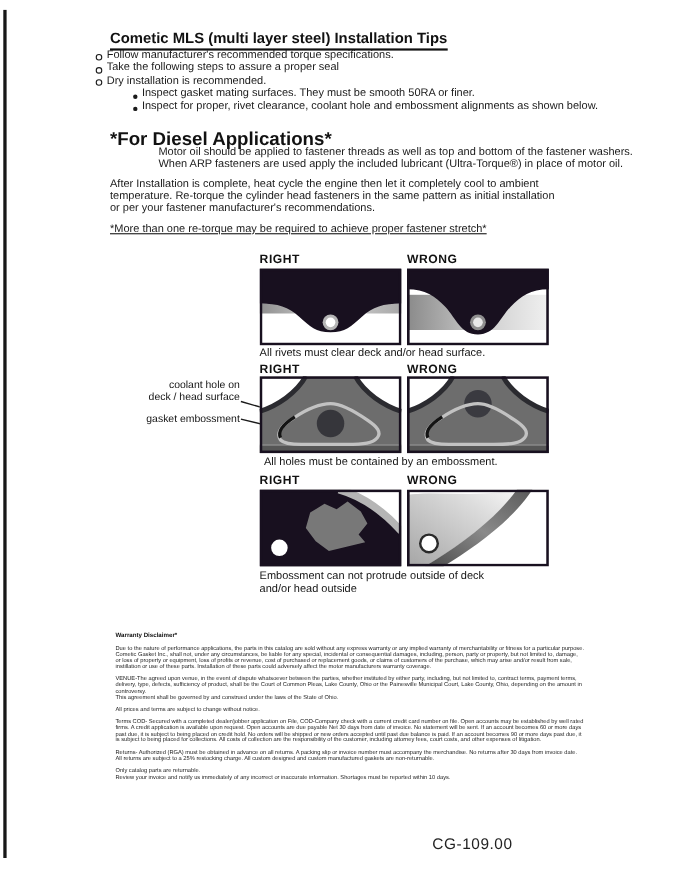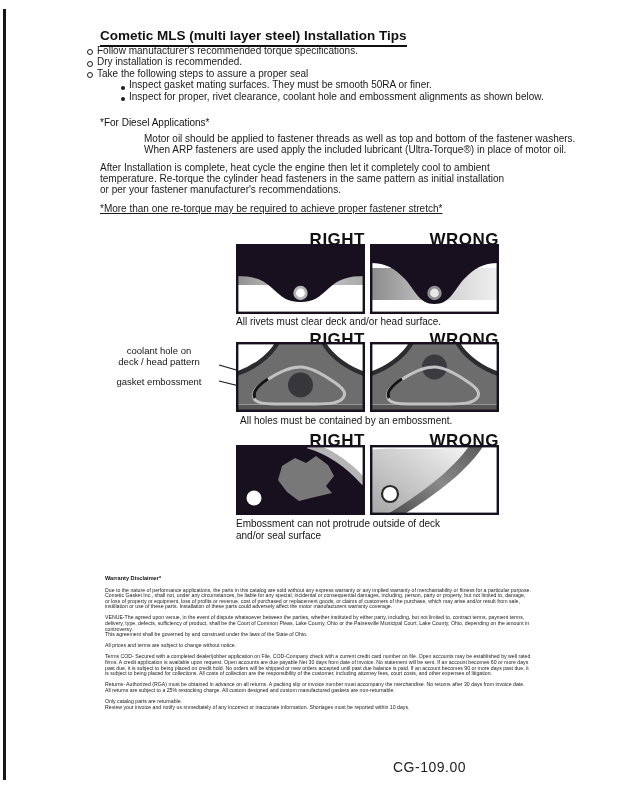--- a/index.html
+++ b/index.html
@@ -9,30 +9,30 @@
   .edge-line{left:3px;top:9px;width:3px;height:784px;background:#171717;}
   .title{left:100px;top:26px;font-size:13.5px;font-weight:bold;color:#111;
          border-bottom:2px solid #111;padding-bottom:2px;display:inline-block;}
   .bullets{left:87px;top:45px;font-size:10px;line-height:11.4px;}
   .brow{display:flex;align-items:flex-end;white-space:nowrap;}
   .bmark{width:4px;height:4px;border:1px solid #1a1a1a;border-radius:50%;
          display:inline-block;margin-right:4px;position:relative;top:-1px;flex:0 0 auto;}
   .sub{margin-left:34px;}
   .smark{width:4px;height:4px;background:#1a1a1a;border-radius:50%;
          display:inline-block;margin-right:4px;position:relative;top:-1px;flex:0 0 auto;}
-  .h2{left:100px;top:117px;font-size:10px;font-weight:normal;color:#111;}
+  .h2{left:100px;top:117px;font-size:17px;font-weight:bold;color:#111;}
   .para{font-size:10px;line-height:11px;white-space:nowrap;}
   .p1{left:100px;top:133px;margin-left:44px;}
   .p2{left:100px;top:162px;}
   .note{left:100px;top:203px;font-size:10px;white-space:nowrap;text-decoration:underline;}
-  .dg-label{font-size:17px;font-weight:bold;letter-spacing:0.5px;text-align:right;
+  .dg-label{font-size:11px;font-weight:bold;letter-spacing:0.5px;text-align:left;
             width:129px;color:#111;}
   .caption{font-size:10px;color:#141414;line-height:12px;white-space:nowrap;}
   .cap-c{font-size:10px;color:#141414;white-space:nowrap;}
-  .ann{font-size:9.5px;color:#141414;width:118px;text-align:center;left:100px;line-height:11px;white-space:nowrap;}
+  .ann{font-size:9.5px;color:#141414;width:118px;text-align:right;left:100px;line-height:11px;white-space:nowrap;}
   .dgimg{width:129px;height:70px;display:block;}
   .legal{left:105px;top:576px;width:426px;font-size:5.2px;line-height:5.6px;color:#222;}
   .legal h3{font-size:5.6px;margin:0 0 6px 0;color:#111;}
   .lp{margin:0 0 5.5px 0;}
   .flush{margin-bottom:0;}
   .code{left:393px;top:759px;font-size:14px;color:#222;letter-spacing:0.5px;}
   svg{display:block;}
 </style>
 </head>
 <body>
@@ -45,25 +45,25 @@
     <span class="title" style="position:static;">Cometic MLS (multi layer steel) Installation Tips</span>
   </div>
 
   <div class="abs bullets">
     <div class="brow">
       <span class="bmark"></span>
       <span>Follow manufacturer's recommended torque specifications.</span>
     </div>
     <div class="brow">
       <span class="bmark"></span>
-      <span>Dry installation is recommended.</span>
+      <span>Take the following steps to assure a proper seal</span>
     </div>
     <div class="brow">
       <span class="bmark"></span>
-      <span>Take the following steps to assure a proper seal</span>
+      <span>Dry installation is recommended.</span>
     </div>
     <div class="brow sub">
       <span class="smark"></span>
       <span>Inspect gasket mating surfaces.  They must be smooth 50RA or finer.</span>
     </div>
     <div class="brow sub">
       <span class="smark"></span>
       <span>Inspect for proper, rivet clearance, coolant hole and embossment alignments as shown below.</span>
     </div>
   </div>
@@ -117,21 +117,21 @@
       <rect x="1.2" y="1.2" width="126.6" height="67.6" fill="none" stroke="#18101f" stroke-width="2.4"></rect>
     </svg>
   </div>
   <div class="abs caption" style="left:236px;top:316px;">All rivets must clear deck and/or head surface.</div>
 
   <div class="abs dg-label" style="left:236px;top:330px;">RIGHT</div>
   <div class="abs dg-label" style="left:370px;top:330px;">WRONG</div>
 
   <div class="abs ann" style="top:345px;">
     <div>coolant hole on</div>
-    <div>deck / head pattern</div>
+    <div>deck / head surface</div>
   </div>
   <div class="abs ann" style="top:376px;">gasket embossment</div>
 
   <svg class="abs" style="left:0;top:340px;" width="618" height="80">
     <line x1="219" y1="25" x2="296" y2="47" stroke="#1a1a1a" stroke-width="1.2"></line>
     <line x1="219" y1="41" x2="260" y2="51" stroke="#1a1a1a" stroke-width="1.2"></line>
   </svg>
 
   <div class="abs" style="left:236px;top:342px;">
     <svg class="dgimg" viewBox="0 0 129 70" preserveAspectRatio="none">
@@ -195,21 +195,21 @@
       <rect width="129" height="70" fill="#ffffff"></rect>
       <path d="M0,70 L0,5 C34,1 62,8 80,14 L98,0 H100 C80,28 46,52 16,70 Z" fill="url(#g3a)"></path>
       <path d="M0,70 L0,5 C34,1 62,8 98,0 H100 C80,28 46,52 16,70 Z" fill="url(#g3a)"></path>
       <path d="M100,0 C80,28 46,52 16,70 H33 C62,52 96,28 114,0 Z" fill="url(#g3b)"></path>
       <circle cx="20" cy="49" r="8" fill="#ffffff" stroke="#2a2a2a" stroke-width="2.2"></circle>
       <rect x="1.2" y="1.2" width="126.6" height="67.6" fill="none" stroke="#18101f" stroke-width="2.4"></rect>
     </svg>
   </div>
   <div class="abs caption" style="left:236px;top:518px;">
     <div>Embossment can not protrude outside of deck</div>
-    <div>and/or seal surface</div>
+    <div>and/or head outside</div>
   </div>
 
   <div class="abs legal">
     <h3>Warranty Disclaimer*</h3>
     <p class="lp">Due to the nature of performance applications, the parts in this catalog are sold without any express warranty or any implied warranty of merchantability or fitness for a particular purpose.  Cometic Gasket Inc., shall not, under any circumstances, be liable for any special, incidental or consequential damages, including, person, party or property, but not limited to, damage, or loss of property or equipment, loss of profits or revenue, cost of purchased or replacement goods, or claims of customers of the purchase, which may arise and/or result from sale, instillation or use of these parts.  Installation of these parts could adversely affect the motor manufacturers warranty coverage.</p>
     <p class="lp flush">VENUE-The agreed upon venue, in the event of dispute whatsoever between the parties, whether instituted by either party, including, but not limited to, contract terms, payment terms, delivery, type, defects, sufficiency of product, shall be the Court of Common Pleas, Lake County, Ohio or the Painesville Municipal Court, Lake County, Ohio, depending on the amount in controversy.</p>
     <p class="lp">This agreement shall be governed by and construed under the laws of the State of Ohio.</p>
     <p class="lp">All prices and terms are subject to change without notice.</p>
     <p class="lp">Terms COD- Secured with a completed dealer/jobber application on File, COD-Company check with a current credit card number on file.  Open accounts may be established by well rated firms.  A credit application is available upon request.  Open accounts are due payable Net 30 days from date of invoice.  No statement will be sent.  If an account becomes 60 or more days past due, it is subject to being placed on credit hold.  No orders will be shipped or new orders accepted until past due balance is paid.  If an account becomes 90 or more days past due, it is subject to being placed for collections.  All costs of collection are the responsibility of the customer, including attorney fees, court costs, and other expenses of litigation.</p>
     <p class="lp">Returns- Authorized (RGA) must be obtained in advance on all returns.  A packing slip or invoice number must accompany the merchandise.  No returns after 30 days from invoice date.  All returns are subject to a 25% restocking charge.  All custom designed and custom manufactured gaskets are non-returnable.</p>

